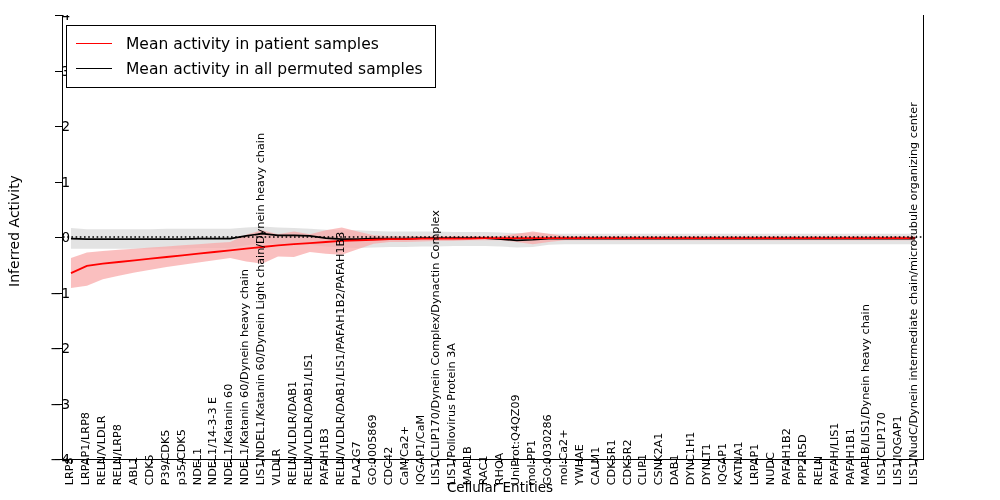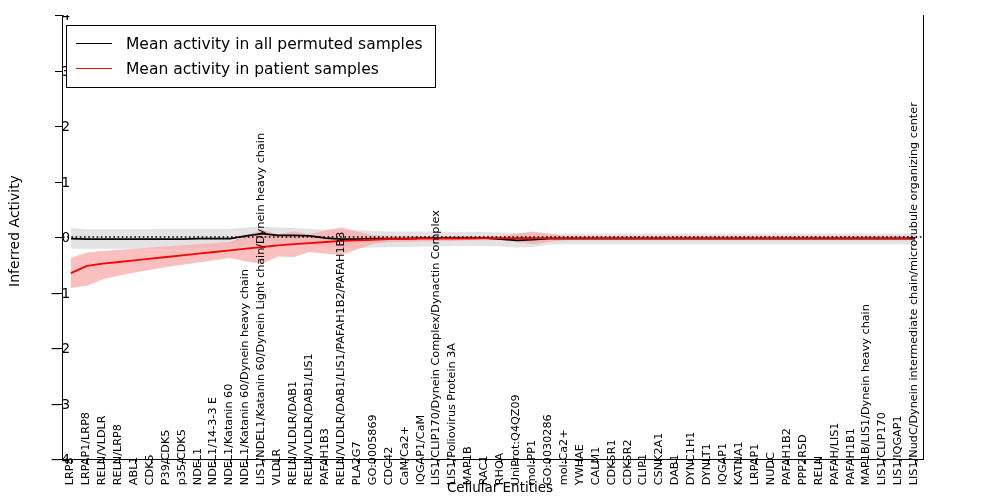--- a/index.html
+++ b/index.html
@@ -221,22 +221,22 @@
       <div class="xtick-label" style="left: 871.459px; top: 0px; transform: translateY(474px) rotate(-90deg);">MAP1B/LIS1/Dynein heavy chain</div>
       <div class="xtick-label" style="left: 887.385px; top: 0px; transform: translateY(474px) rotate(-90deg);">LIS1/CLIP170</div>
       <div class="xtick-label" style="left: 903.311px; top: 0px; transform: translateY(474px) rotate(-90deg);">LIS1/IQGAP1</div>
       <div class="xtick-label" style="left: 919.237px; top: 0px; transform: translateY(474px) rotate(-90deg);">LIS1/NudC/Dynein intermediate chain/microtubule organizing center</div>
     </div>
   <div class="label-clip"></div>
   <div class="label-clip-top"></div>
 
   <div class="legend-box">
     <div class="legend-row">
+      <span class="legend-swatch red"></span>
+      <span class="legend-text">Mean activity in patient samples</span>
+    </div>
+    <div class="legend-row">
       <span class="legend-swatch"></span>
       <span class="legend-text">Mean activity in all permuted samples</span>
     </div>
-    <div class="legend-row">
-      <span class="legend-swatch red"></span>
-      <span class="legend-text">Mean activity in patient samples</span>
-    </div>
   </div>
 
 </div>
 
 </body></html>

